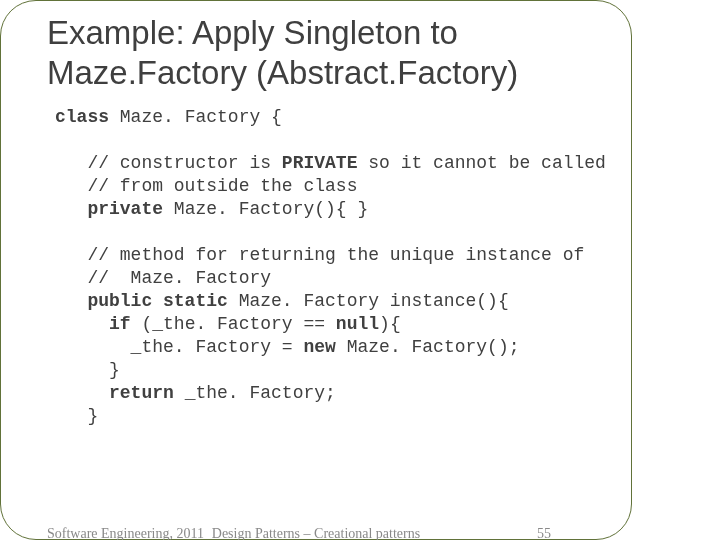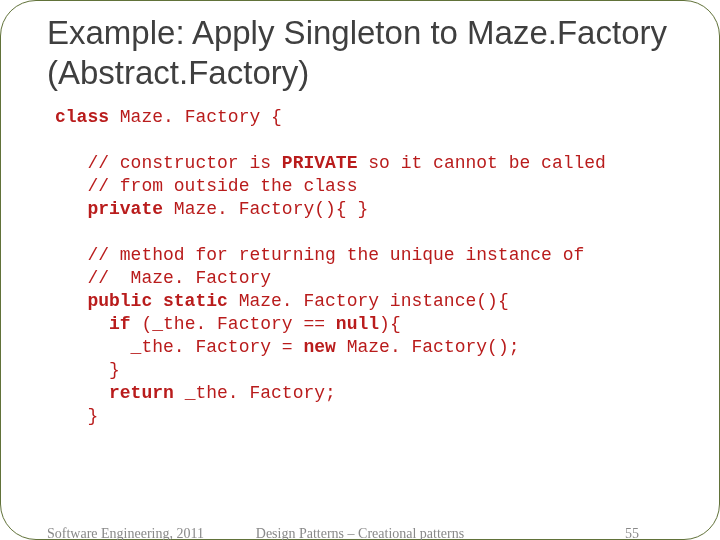--- a/index.html
+++ b/index.html
@@ -1,18 +1,18 @@
 <!DOCTYPE html>
 <html><head>
 <meta charset="utf-8">
 <style>
   html,body{margin:0;padding:0;width:720px;height:540px;background:#fff;overflow:hidden}
-  .slide{position:relative;width:720px;height:540px;box-sizing:border-box;padding:12px 18px 14px 18px;border:1px solid #617239;border-radius:36px}
+  .slide{position:relative;width:632px;height:540px;box-sizing:border-box;padding:12px 18px 14px 18px;border:1px solid #617239;border-radius:36px}
   .title{font-family:Arial,Helvetica,sans-serif;font-size:33px;color:#3f3f3f;line-height:1.22;padding:0 28px}
-  .code{font-family:"Courier New",Courier,monospace;font-size:18px;color:#b91c1c;white-space:pre;line-height:1.28;padding:12px 0 0 36px}
+  .code{font-family:"Courier New",Courier,monospace;font-size:18px;color:#404040;white-space:pre;line-height:1.28;padding:12px 0 0 36px}
   .code b{font-weight:bold}
   .footer{position:absolute;left:0;right:0;bottom:13px;font-family:"Times New Roman",Times,serif;font-size:14px;color:#898989}
   .fl{position:absolute;left:46px}
   .fc{position:absolute;left:0;right:0;text-align:center}
   .fr{position:absolute;right:80px}
 </style>
 </head>
 <body>
 
 <div class="slide">

